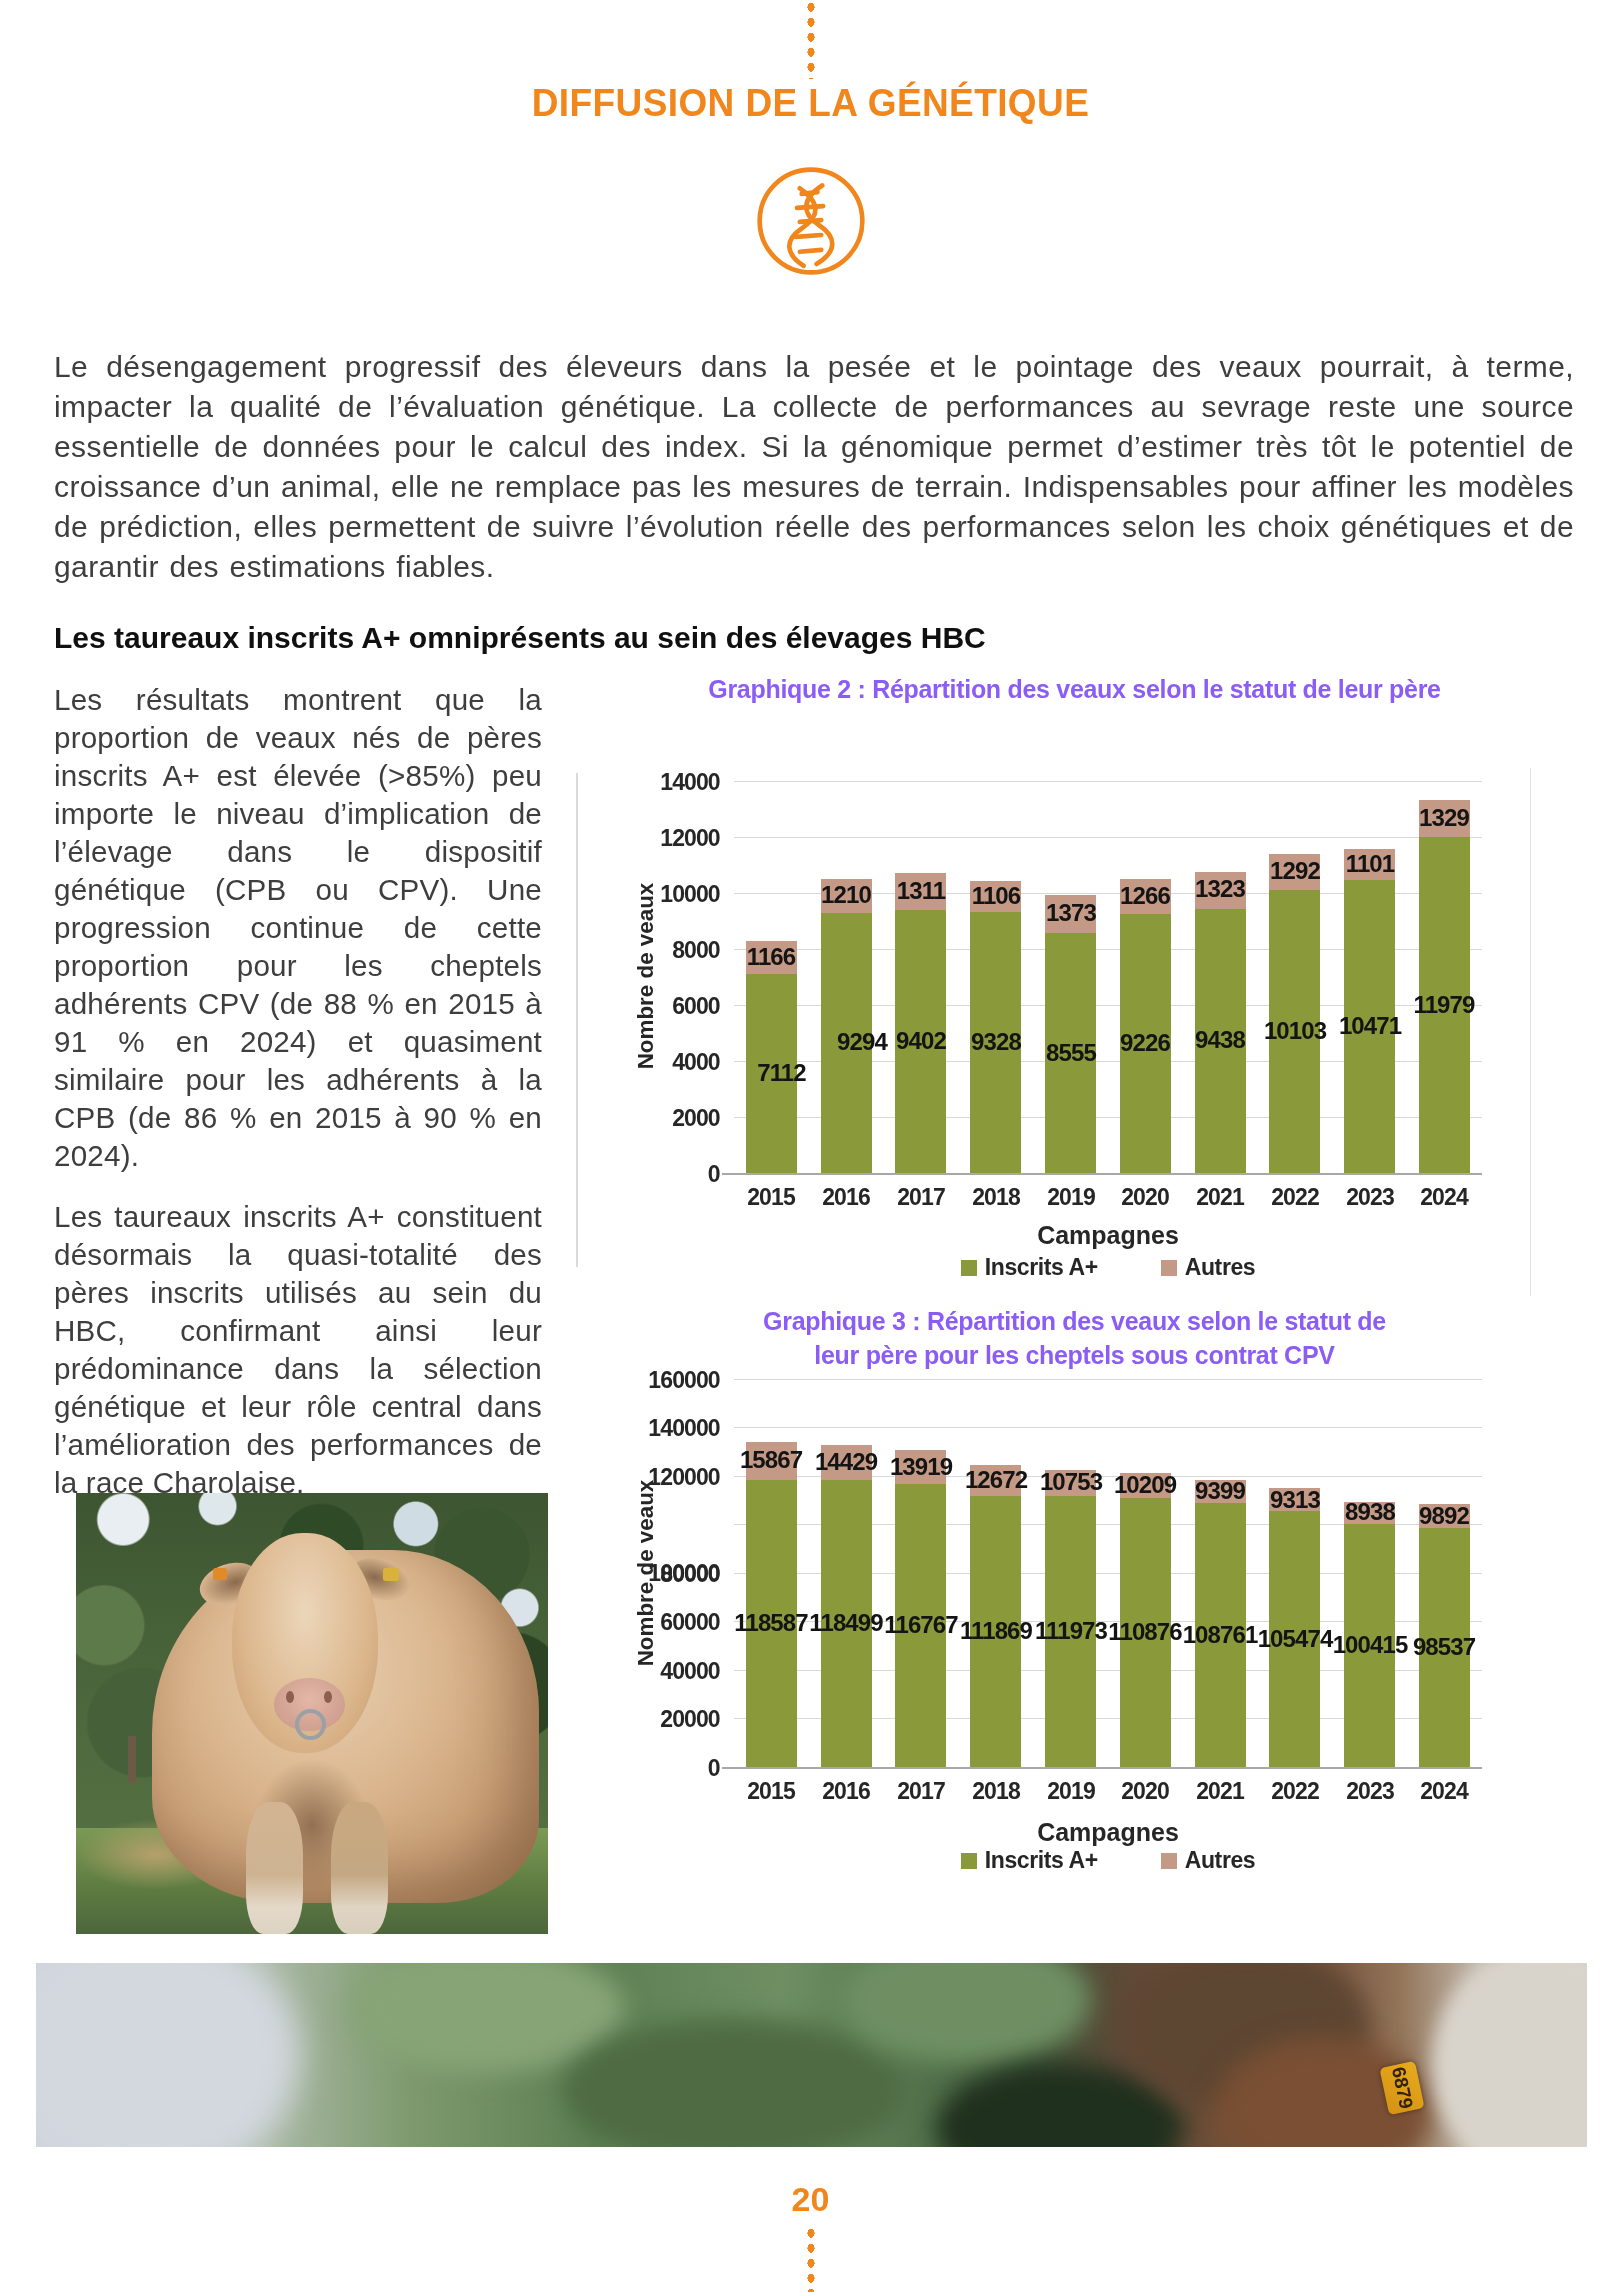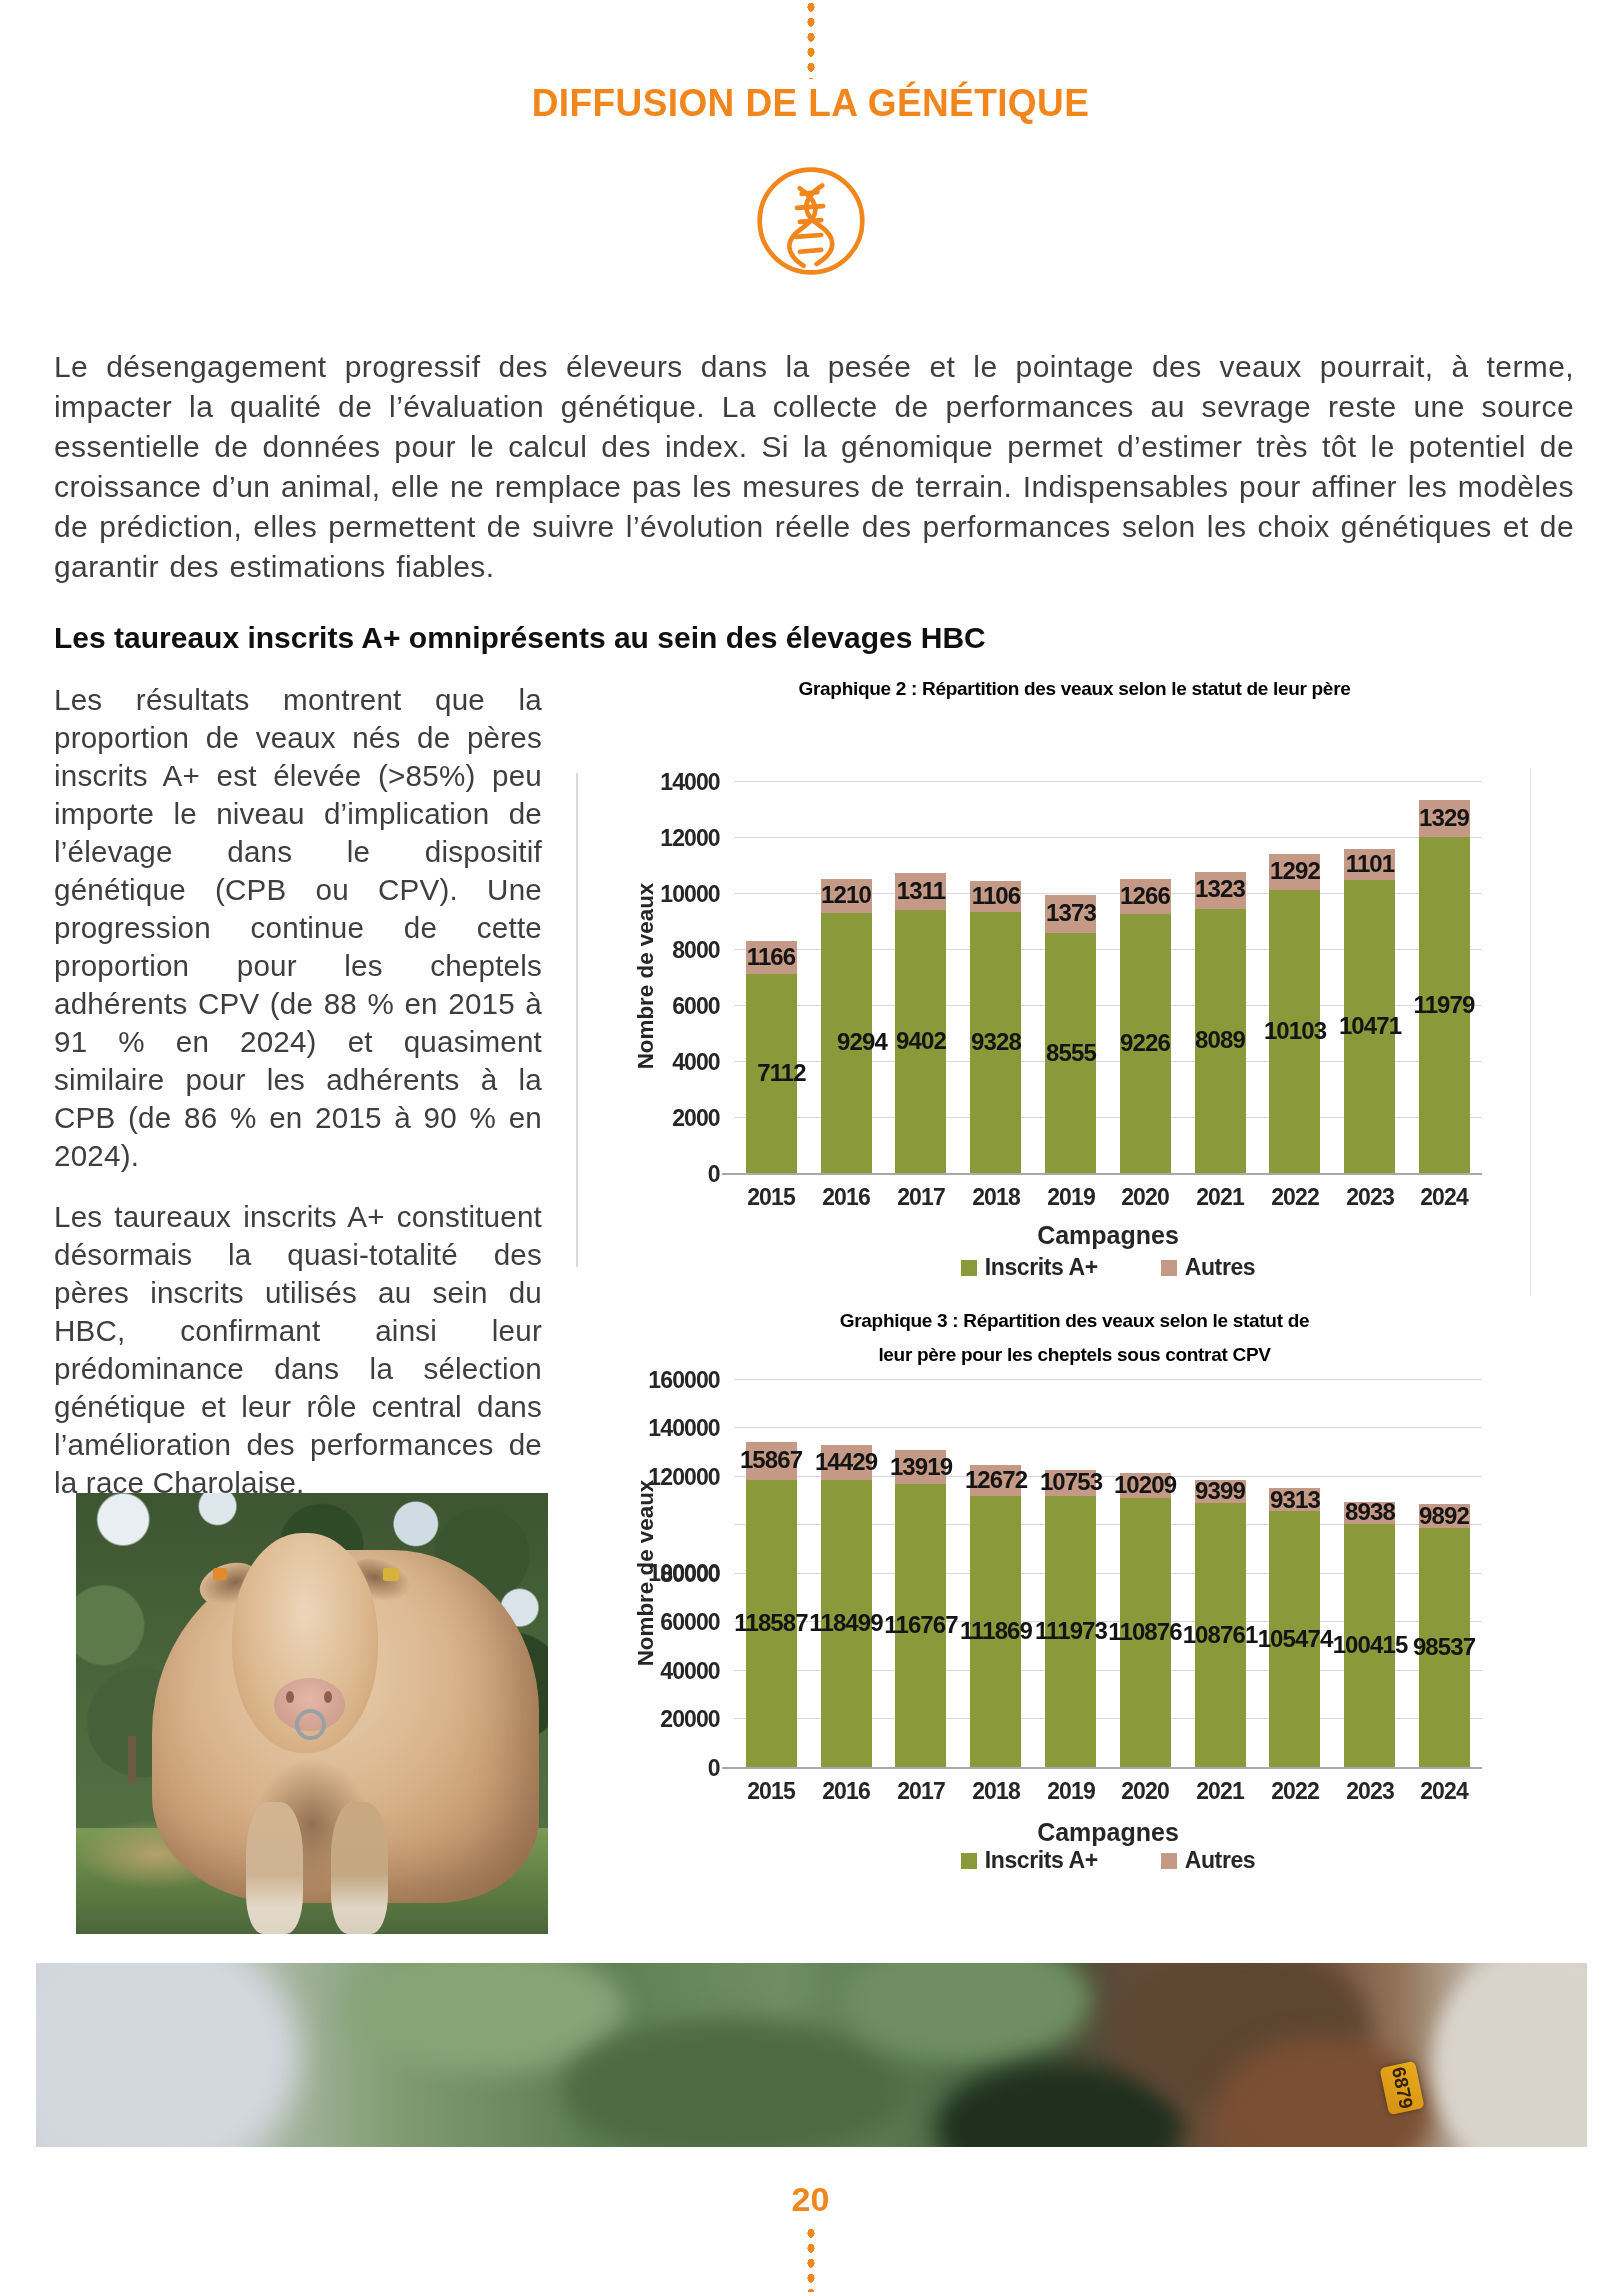--- a/index.html
+++ b/index.html
@@ -29,21 +29,21 @@
   .left-col p{margin:0 0 23px 0;font-size:29.6px;line-height:38px;text-align:justify;
     color:#3e3e3e;font-weight:300;letter-spacing:0.2px;}
 
   .col-divider{position:absolute;left:576px;top:773px;width:1.8px;height:494px;background:#dadada;}
 
   
   .chartfig{position:absolute;left:591px;width:985px;margin:0;}
   #fig1{top:661px;height:647px;}
   #fig2{top:1297px;height:618px;}
   .chart-title{position:absolute;left:9px;width:949px;text-align:center;
-    font-size:19px;line-height:34px;font-weight:700;color:#000000;letter-spacing:-0.3px;}
+    font-size:25px;line-height:34px;font-weight:700;color:#8b5cf6;letter-spacing:-0.3px;}
   #fig1 .chart-title{top:10.7px;}
   #fig2 .chart-title{top:7.2px;}
   .chart{position:absolute;left:0;top:0;width:100%;height:100%;}
   .plot{position:absolute;left:143px;width:748px;}
   #fig1 .plot{top:120px;height:392px;}
   #fig2 .plot{top:82px;height:388px;}
   .gridline{position:absolute;left:0;right:0;height:0.9px;background:#d9d9d9;z-index:0;}
   .gridline.baseline{height:1.8px;background:#a8a8a8;z-index:1;left:-12.5px;}
   .chart-num{font-weight:700;letter-spacing:-0.9px;color:#262626;}
   .ytick{position:absolute;right:calc(100% + 14.3px);transform:translateY(-11.6px);
@@ -218,21 +218,21 @@
           <div class="seglabel chart-num" style="left: 337px; bottom: 106px;">8555</div>
           <div class="seg" style="left: 311px; width: 51px; bottom: 240px; height: 38px; background: rgb(196, 154, 134);"></div>
           <div class="seglabel chart-num" style="left: 337px; bottom: 246px;">1373</div>
           <div class="xtick chart-num" style="left: 337px;">2019</div>
           <div class="seg" style="left: 386px; width: 51px; bottom: 0px; height: 259px; background: rgb(138, 154, 59);"></div>
           <div class="seglabel chart-num" style="left: 411px; bottom: 116px;">9226</div>
           <div class="seg" style="left: 386px; width: 51px; bottom: 259px; height: 35px; background: rgb(196, 154, 134);"></div>
           <div class="seglabel chart-num" style="left: 411px; bottom: 263px;">1266</div>
           <div class="xtick chart-num" style="left: 411px;">2020</div>
           <div class="seg" style="left: 461px; width: 51px; bottom: 0px; height: 264px; background: rgb(138, 154, 59);"></div>
-          <div class="seglabel chart-num" style="left: 486px; bottom: 119px;">8089</div>
+          <div class="seglabel chart-num" style="left: 486px; bottom: 119px;">9438</div>
           <div class="seg" style="left: 461px; width: 51px; bottom: 264px; height: 37px; background: rgb(196, 154, 134);"></div>
           <div class="seglabel chart-num" style="left: 486px; bottom: 270px;">1323</div>
           <div class="xtick chart-num" style="left: 486px;">2021</div>
           <div class="seg" style="left: 535px; width: 51px; bottom: 0px; height: 283px; background: rgb(138, 154, 59);"></div>
           <div class="seglabel chart-num" style="left: 561px; bottom: 128px;">10103</div>
           <div class="seg" style="left: 535px; width: 51px; bottom: 283px; height: 36px; background: rgb(196, 154, 134);"></div>
           <div class="seglabel chart-num" style="left: 561px; bottom: 288px;">1292</div>
           <div class="xtick chart-num" style="left: 561px;">2022</div>
           <div class="seg" style="left: 610px; width: 51px; bottom: 0px; height: 293px; background: rgb(138, 154, 59);"></div>
           <div class="seglabel chart-num" style="left: 636px; bottom: 133px;">10471</div>

